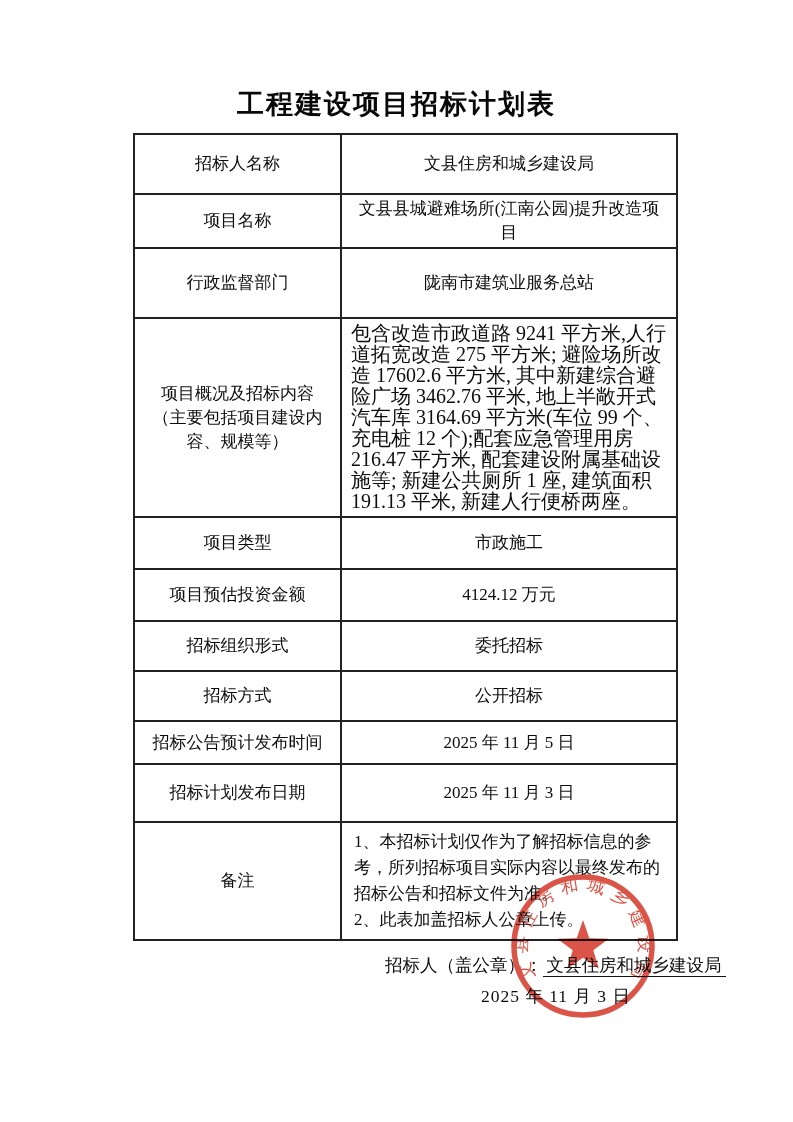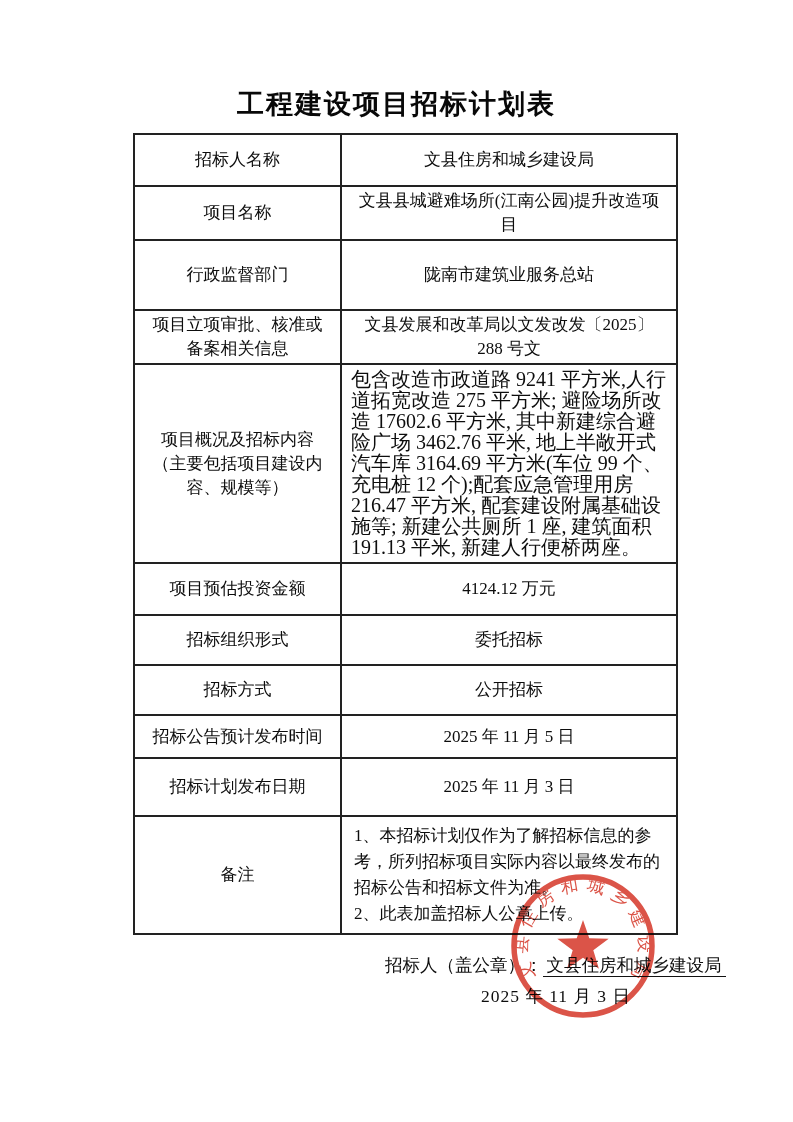--- a/index.html
+++ b/index.html
@@ -28,21 +28,21 @@
     font-size:17px; line-height:24px;
     vertical-align:middle;
     color:#0d0d0d;
   }
   td.cell-label {
     width:181px; text-align:center; padding:2px 12px;
   }
   td.cell-value {
     text-align:center; padding:2px 14px;
   }
-  tr.r1  { height:52px;margin-left:8px; } tr.r2  { height:53px;border-radius:23px; } tr.r3  { height:70px; }
+  tr.r1  { height:60px;margin-left:8px; } tr.r2  { height:53px;border-radius:23px; } tr.r3  { height:70px; }
   tr.r4  { height:48px; } tr.r5  { height:148px; } tr.r6  { height:52px; }
   tr.r7  { height:52px; } tr.r8  { height:50px; } tr.r9  { height:50px; }
   tr.r10 { height:43px; } tr.r11 { height:58px; } tr.r12 { height:110px; }
   tr.r5 td.cell-value {
     text-align:left; vertical-align:middle;
     font-size:20px; line-height:21px; padding:4px 8px 4px 9px;
   }
   tr.r12 td.cell-value {
     text-align:left; white-space:pre-line;
     line-height:26px; padding:6px 10px 6px 12px;
@@ -80,27 +80,27 @@
         <td class="cell-value">文县住房和城乡建设局</td>
       </tr>
       <tr class="r2">
         <td class="cell-label">项目名称</td>
         <td class="cell-value">文县县城避难场所(江南公园)提升改造项目</td>
       </tr>
       <tr class="r3">
         <td class="cell-label">行政监督部门</td>
         <td class="cell-value">陇南市建筑业服务总站</td>
       </tr>
-      <tr class="r4">
-        <td class="cell-label">项目立项审批、核准或备案相关信息</td>
-        <td class="cell-value">文县发展和改革局以文发改发〔2025〕288 号文</td>
-      </tr>
       <tr class="r5">
         <td class="cell-label">项目概况及招标内容（主要包括项目建设内容、规模等）</td>
         <td class="cell-value">包含改造市政道路 9241 平方米,人行道拓宽改造 275 平方米; 避险场所改造 17602.6 平方米, 其中新建综合避险广场 3462.76 平米, 地上半敞开式汽车库 3164.69 平方米(车位 99 个、充电桩 12 个);配套应急管理用房 216.47 平方米, 配套建设附属基础设施等; 新建公共厕所 1 座, 建筑面积 191.13 平米, 新建人行便桥两座。</td>
+      </tr>
+      <tr class="r6">
+        <td class="cell-label">项目类型</td>
+        <td class="cell-value">市政施工</td>
       </tr>
       <tr class="r7">
         <td class="cell-label">项目预估投资金额</td>
         <td class="cell-value">4124.12 万元</td>
       </tr>
       <tr class="r8">
         <td class="cell-label">招标组织形式</td>
         <td class="cell-value">委托招标</td>
       </tr>
       <tr class="r9">

